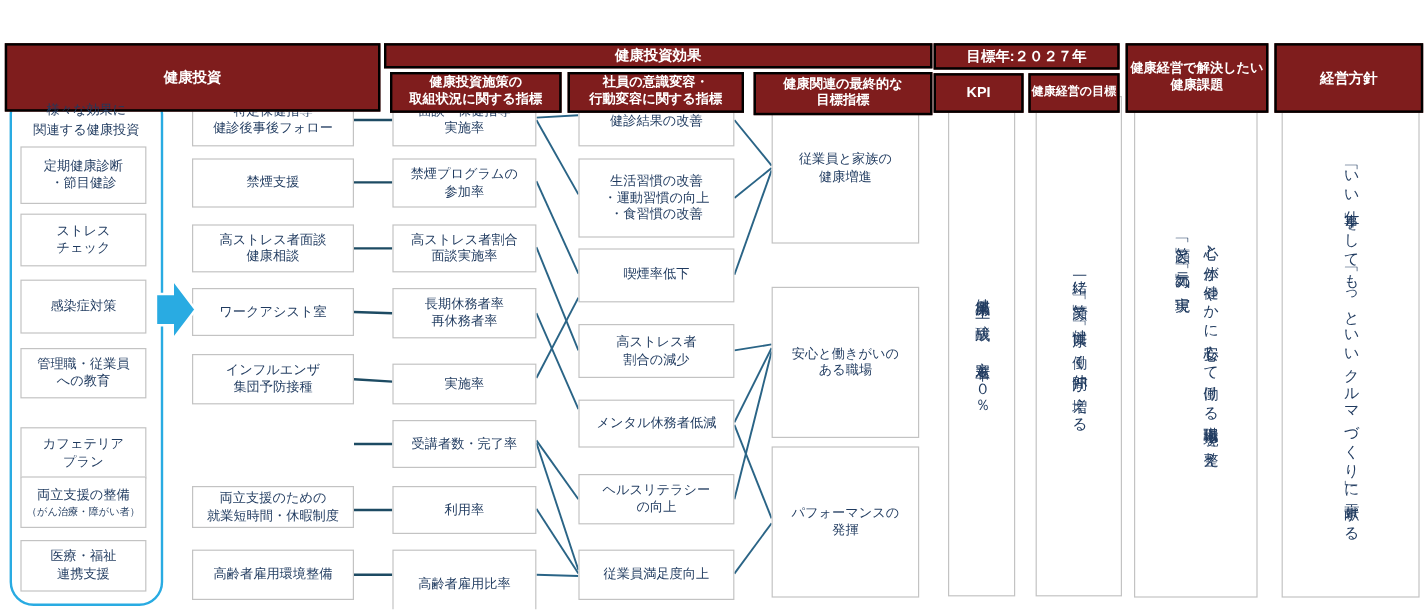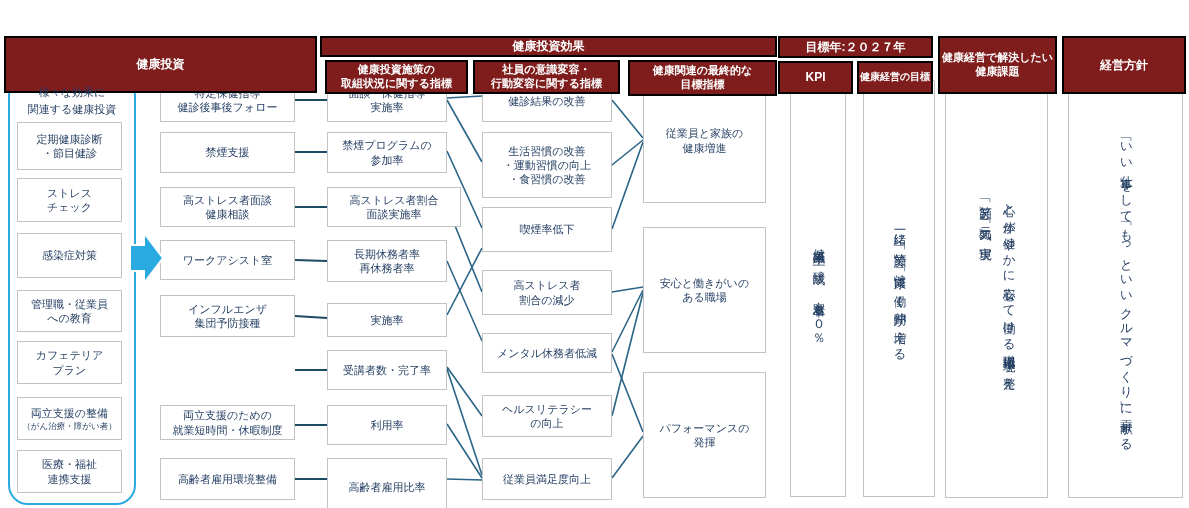--- a/index.html
+++ b/index.html
@@ -102,21 +102,21 @@
   <div id="left-title">様々な効果に
 関連する健康投資</div>
 
   <div class="bx" style="left:17px;top:122px;width:105px;height:48px">定期健康診断
 ・節目健診</div>
   <div class="bx" style="left:17px;top:178px;width:105px;height:44px">ストレス
 チェック</div>
   <div class="bx" style="left:17px;top:233px;width:105px;height:45px">感染症対策</div>
   <div class="bx" style="left:17px;top:290px;width:105px;height:42px">管理職・従業員
 への教育</div>
-  <div class="bx" style="left:17px;top:341px;width:105px;height:43px">カフェテリア
+  <div class="bx" style="left:17px;top:356px;width:105px;height:43px">カフェテリア
 プラン</div>
   <div class="bx" style="left:17px;top:397px;width:105px;height:43px">
     <div><div class="main">両立支援の整備</div><div class="note">（がん治療・障がい者）</div></div>
   </div>
   <div class="bx" style="left:17px;top:450px;width:105px;height:43px">医療・福祉
 連携支援</div>
 
   <svg id="arrow-svg" width="1189" height="508">
     <polygon points="130,245 144,245 144,233 163,258 144,283 144,271 130,271" fill="#29ABE2" stroke="#fff" stroke-width="2"></polygon>
   </svg>
@@ -130,21 +130,21 @@
   <div class="bx" style="left:160px;top:295px;width:135px;height:42px">インフルエンザ
 集団予防接種</div>
   <div class="bx" style="left:160px;top:405px;width:135px;height:35px">両立支援のための
 就業短時間・休暇制度</div>
   <div class="bx" style="left:160px;top:458px;width:135px;height:42px">高齢者雇用環境整備</div>
 
   <div class="bx" style="left:327px;top:78px;width:120px;height:44px">面談・保健指導
 実施率</div>
   <div class="bx" style="left:327px;top:132px;width:120px;height:41px">禁煙プログラムの
 参加率</div>
-  <div class="bx" style="left:327px;top:187px;width:134px;height:40px">高ストレス者割合
+  <div class="bx" style="left:327px;top:187px;width:120px;height:40px">高ストレス者割合
 面談実施率</div>
   <div class="bx" style="left:327px;top:240px;width:120px;height:42px">長期休務者率
 再休務者率</div>
   <div class="bx" style="left:327px;top:303px;width:120px;height:34px">実施率</div>
   <div class="bx" style="left:327px;top:350px;width:120px;height:40px">受講者数・完了率</div>
   <div class="bx" style="left:327px;top:405px;width:120px;height:40px">利用率</div>
   <div class="bx" style="left:327px;top:458px;width:120px;height:58px">高齢者雇用比率</div>
 
   <div class="bx" style="left:482px;top:80px;width:130px;height:42px">健診結果の改善</div>
   <div class="bx" style="left:482px;top:132px;width:130px;height:66px">生活習慣の改善
@@ -153,21 +153,21 @@
   <div class="bx" style="left:482px;top:207px;width:130px;height:45px">喫煙率低下</div>
   <div class="bx" style="left:482px;top:270px;width:130px;height:45px">高ストレス者
 割合の減少</div>
   <div class="bx" style="left:482px;top:333px;width:130px;height:40px">メンタル休務者低減</div>
   <div class="bx" style="left:482px;top:395px;width:130px;height:42px">ヘルスリテラシー
 の向上</div>
   <div class="bx" style="left:482px;top:458px;width:130px;height:42px">従業員満足度向上</div>
 
   <div class="bx" style="left:643px;top:78px;width:123px;height:125px">従業員と家族の
 健康増進</div>
-  <div class="bx" style="left:643px;top:227px;width:123px;height:126px">安心と働きがいの
+  <div class="bx" style="left:643px;top:239px;width:123px;height:126px">安心と働きがいの
 ある職場</div>
   <div class="bx" style="left:643px;top:372px;width:123px;height:126px">パフォーマンスの
 発揮</div>
 
   <div class="vb" style="left:790px;top:80px;width:56px;height:417px">健康風土の醸成　　定着率９０％</div>
   <div class="vb" style="left:863px;top:80px;width:72px;height:417px">一緒に「笑顔」で「健康」に働く仲間が増える</div>
   <div class="vb" style="left:945px;top:80px;width:103px;height:418px">心と体が健やかに安心して働ける職場環境を整え
 「笑顔」と「元気」の実現</div>
   <div class="vb" style="left:1068px;top:80px;width:115px;height:418px">「いい仕事」をして「もっといいクルマづくり」に貢献する</div>
 

